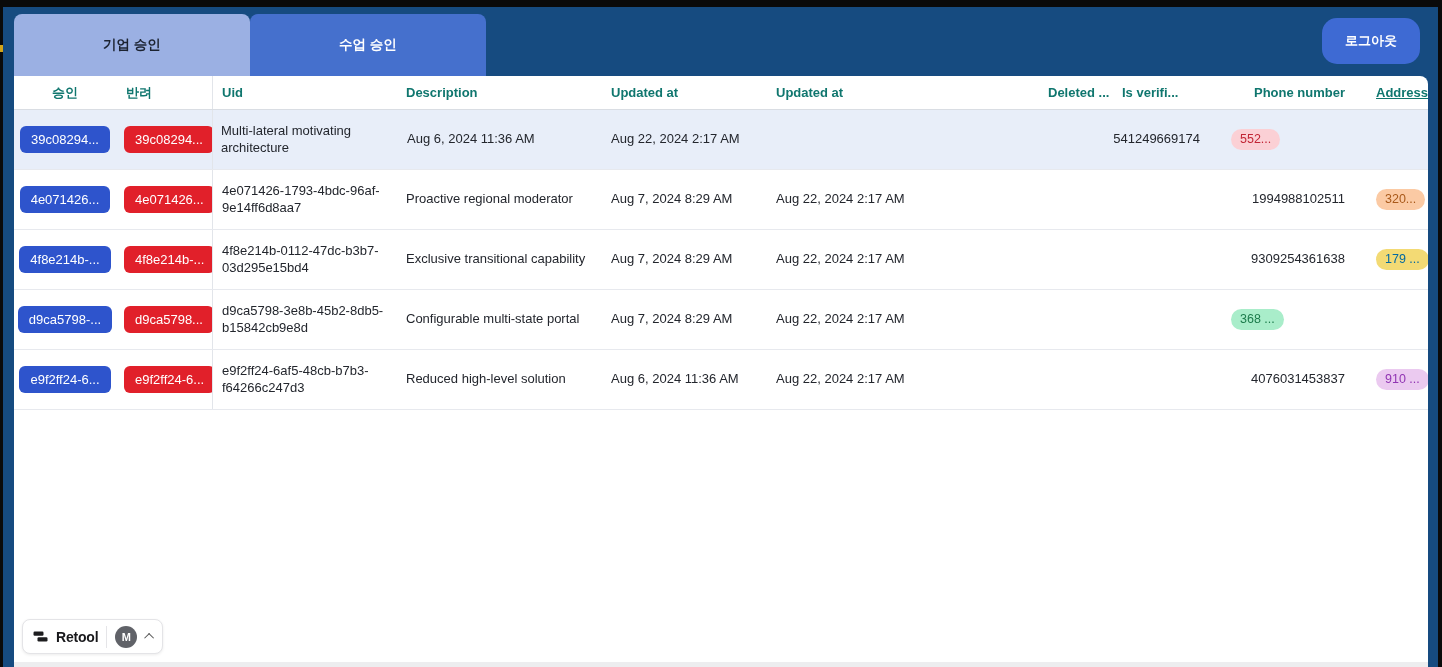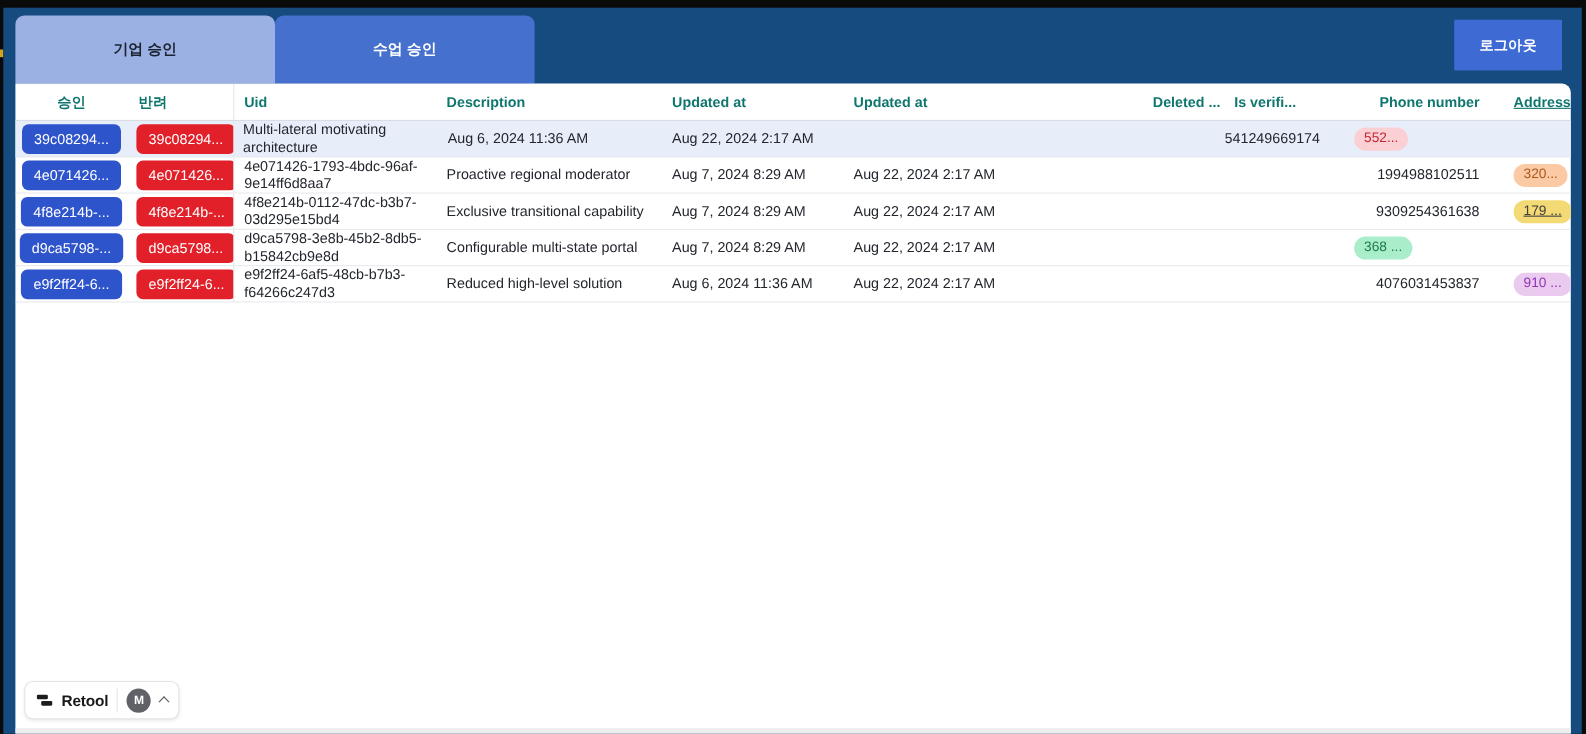--- a/index.html
+++ b/index.html
@@ -29,21 +29,21 @@
     border-radius: 8px 8px 0 0;
     cursor: pointer;
   }
   .tab-active   { background: #9bb0e3; color: #1b2230; }
   .tab-inactive { background: #4570cd; color: #ffffff; }
 
   .logout-btn {
     position: absolute; top: 11px; right: 18px;
     width: 98px; height: 46px;
     background: #3e6ad3; color: #fff;
-    border: none; border-radius: 0;
+    border: none; border-radius: 15px;
     font-size: 13px; font-weight: 600;
     font-family: "Liberation Sans", sans-serif;
     cursor: pointer;
   }
 
   
   .panel {
     position: absolute; left: 11px; top: 69px; width: 1414px; bottom: 0;
     background: #ffffff; border-radius: 0 8px 0 0;
     overflow: hidden;
@@ -63,21 +63,21 @@
   .h-reject   { padding-left: 10px; border-right: 1px solid #e2e5ea; }
   .h-uid      { padding-left: 9px; }
   .h-desc     { padding-left: 8px; }
   .h-created  { padding-left: 9px; }
   .h-updated  { padding-left: 9px; }
   .h-deleted  { padding-left: 8px; }
   .h-verified { padding-left: 8px; }
   .h-phone    { justify-content: flex-end; padding-right: 10px; }
   .h-address  { padding-left: 21px; text-decoration: underline; }
 
-  .trow { height: 33px; border-bottom: 1px solid #e7e9ee; cursor: pointer; }
+  .trow { height: 60px; border-bottom: 1px solid #e7e9ee; cursor: pointer; }
   .trow.selected { background: #e8eef9; }
   .cell {
     display: flex; align-items: center;
     font-size: 13px; color: #23262d; line-height: 1.25;
     overflow: hidden;
   }
   .c-approve  { justify-content: center; }
   .c-reject   { padding-left: 8px; border-right: 1px solid #e2e5ea; }
   .c-uid      { padding-left: 9px; padding-right: 12px; overflow-wrap: break-word; }
   .c-uid span { display: block; }
@@ -217,21 +217,21 @@
     <div class="cell c-uid">
               <span>4f8e214b-0112-47dc-b3b7-03d295e15bd4</span>
             </div>
     <div class="cell c-desc">Exclusive transitional capability</div>
     <div class="cell c-created">Aug 7, 2024 8:29 AM</div>
     <div class="cell c-updated">Aug 22, 2024 2:17 AM</div>
     <div class="cell c-deleted"></div>
     <div class="cell c-verified"></div>
     <div class="cell c-phone">9309254361638</div>
     <div class="cell c-address">
-              <span class="chip" style="background: rgb(243, 218, 116); color: #404040; text-decoration: underline;">179 ...</span>
+              <span class="chip" style="background: rgb(243, 218, 116); color: #0369a1;">179 ...</span>
             </div>
   </div>
 
   <div class="grid-row trow">
     <div class="cell c-approve">
               <button class="btn btn-blue">d9ca5798-...</button>
             </div>
     <div class="cell c-reject">
               <button class="btn btn-red">d9ca5798...</button>
             </div>

